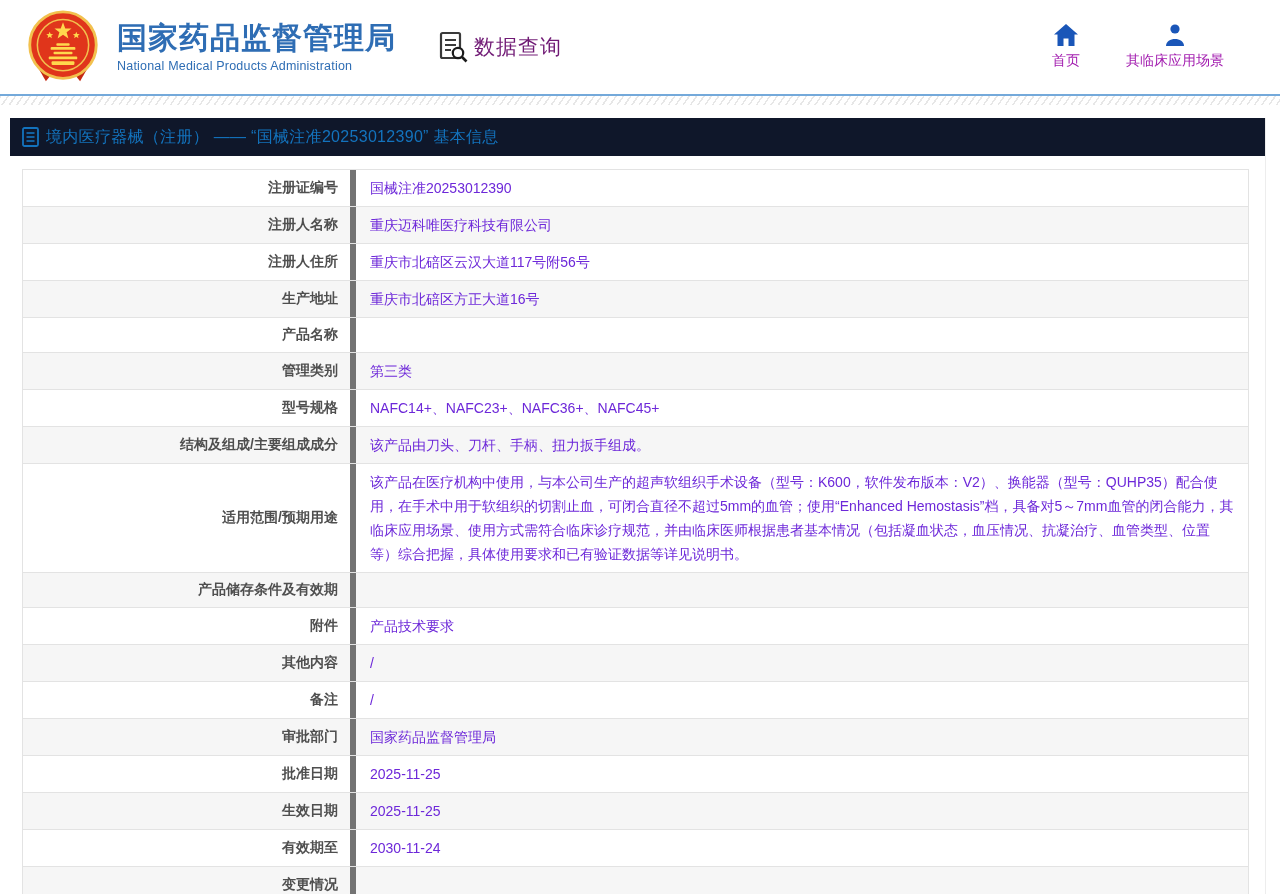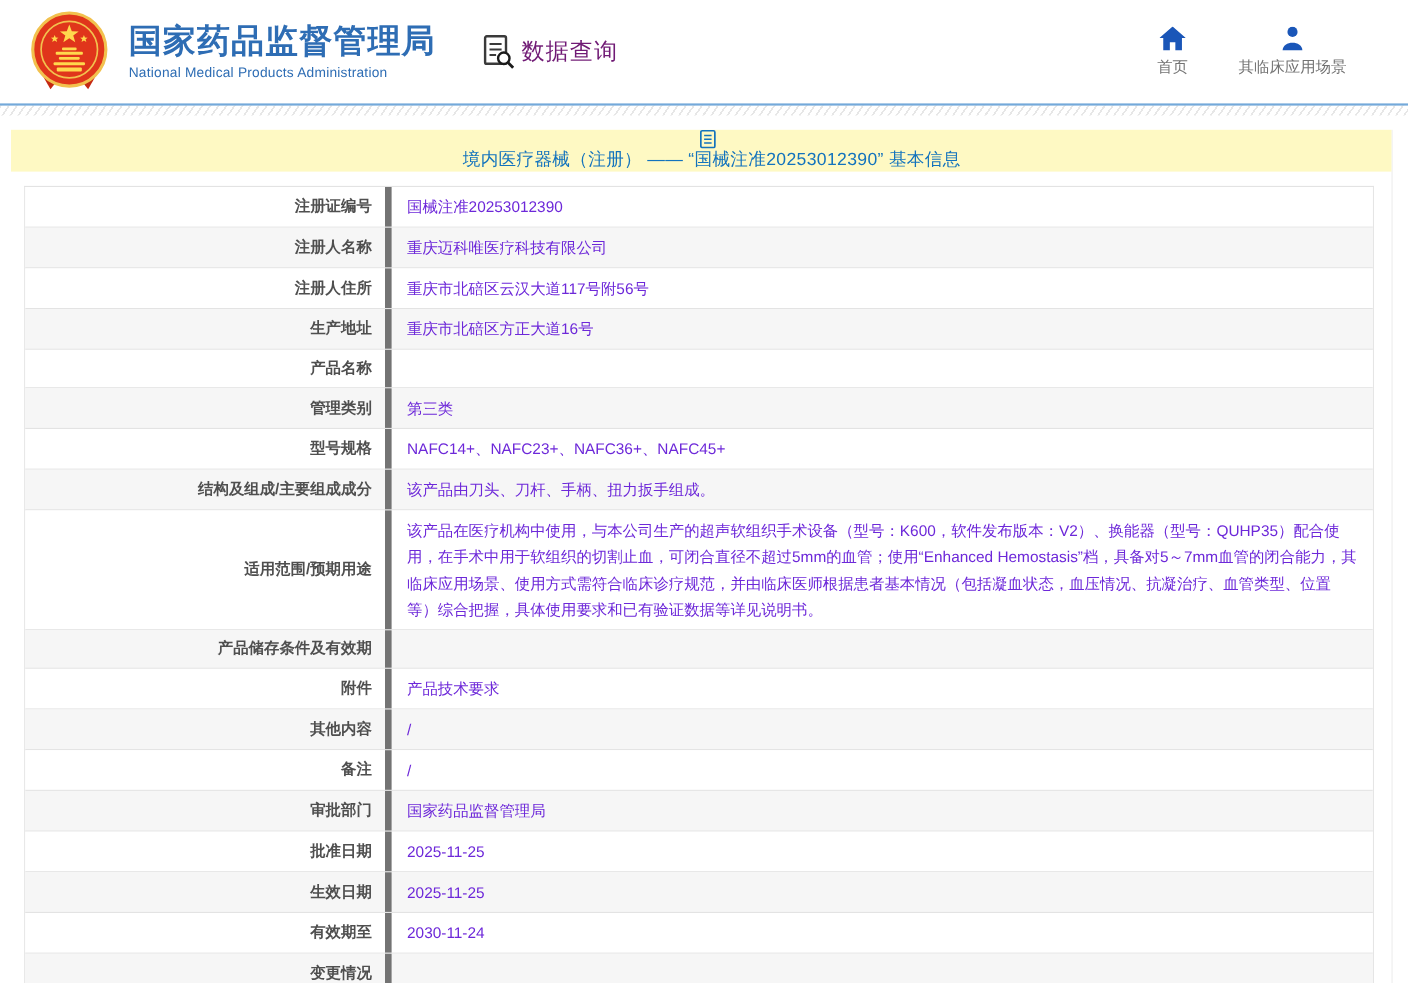--- a/index.html
+++ b/index.html
@@ -12,30 +12,30 @@
   .header-left { display: flex; align-items: center; }
   .logo-wrap { width: 76px; height: 76px; flex: 0 0 auto; }
   .org-names { margin-left: 16px; }
   .org-cn { font-size: 30px; font-weight: bold; color: #2e6db4; letter-spacing: 1px; line-height: 34px; }
   .org-en { font-size: 12.5px; color: #2e6db4; margin-top: 4px; letter-spacing: 0.2px; }
   .data-query { display: flex; align-items: center; margin-left: 42px; cursor: pointer; }
   .data-query span { font-size: 21px; color: #701a75; margin-left: 6px; letter-spacing: 1px; }
 
   .header-nav { display: flex; gap: 46px; }
   .nav-item { display: flex; flex-direction: column; align-items: center; cursor: pointer; text-decoration: none; }
-  .nav-item .nav-label { font-size: 14px; color: #737373; margin-top: 6px; white-space: nowrap; }
+  .nav-item .nav-label { font-size: 14px; color: #a21caf; margin-top: 6px; white-space: nowrap; }
 
   
   .blue-line { height: 2px; background: #74a9da; }
   .stripe-band { height: 9px;
     background: repeating-linear-gradient(125deg, rgba(120,120,120,0.18) 0 1.5px, transparent 1.5px 6px); }
 
   
   .content { margin: 13px 14px 0 10px; border-right: 1px solid #ededed; }
-  .title-bar { height: 38px; background: #fef9c3; display: flex; align-items: center; padding-left: 12px; flex-direction: column; }
+  .title-bar { height: 38px; background: #0f172a; display: flex; align-items: center; padding-left: 12px; }
   .title-bar .bar-text { font-size: 16px; color: #1373bd; margin-left: 7px; letter-spacing: 0.3px; }
 
   .info-table { margin: 13px 16px 0 12px; border: 1px solid #e3e3e3; border-bottom: none; }
   .row { display: flex; align-items: center; min-height: 35px; border-bottom: 1px solid #e3e3e3; background: #fff; }
   .row:nth-child(even) { background: #f6f6f6; }
   .cell-label { width: 333px; flex: 0 0 333px; text-align: right; padding: 6px 12px 6px 6px;
     font-size: 14px; color: #4f4f4f; border-right: 6px solid #737373; align-self: stretch;
     display: flex; align-items: center; justify-content: flex-end; font-weight: bold; }
   .cell-value { flex: 1; padding: 6px 14px; font-size: 14px; color: #6d28d9; line-height: 24px; }
   .row-last { border-bottom: none; }

